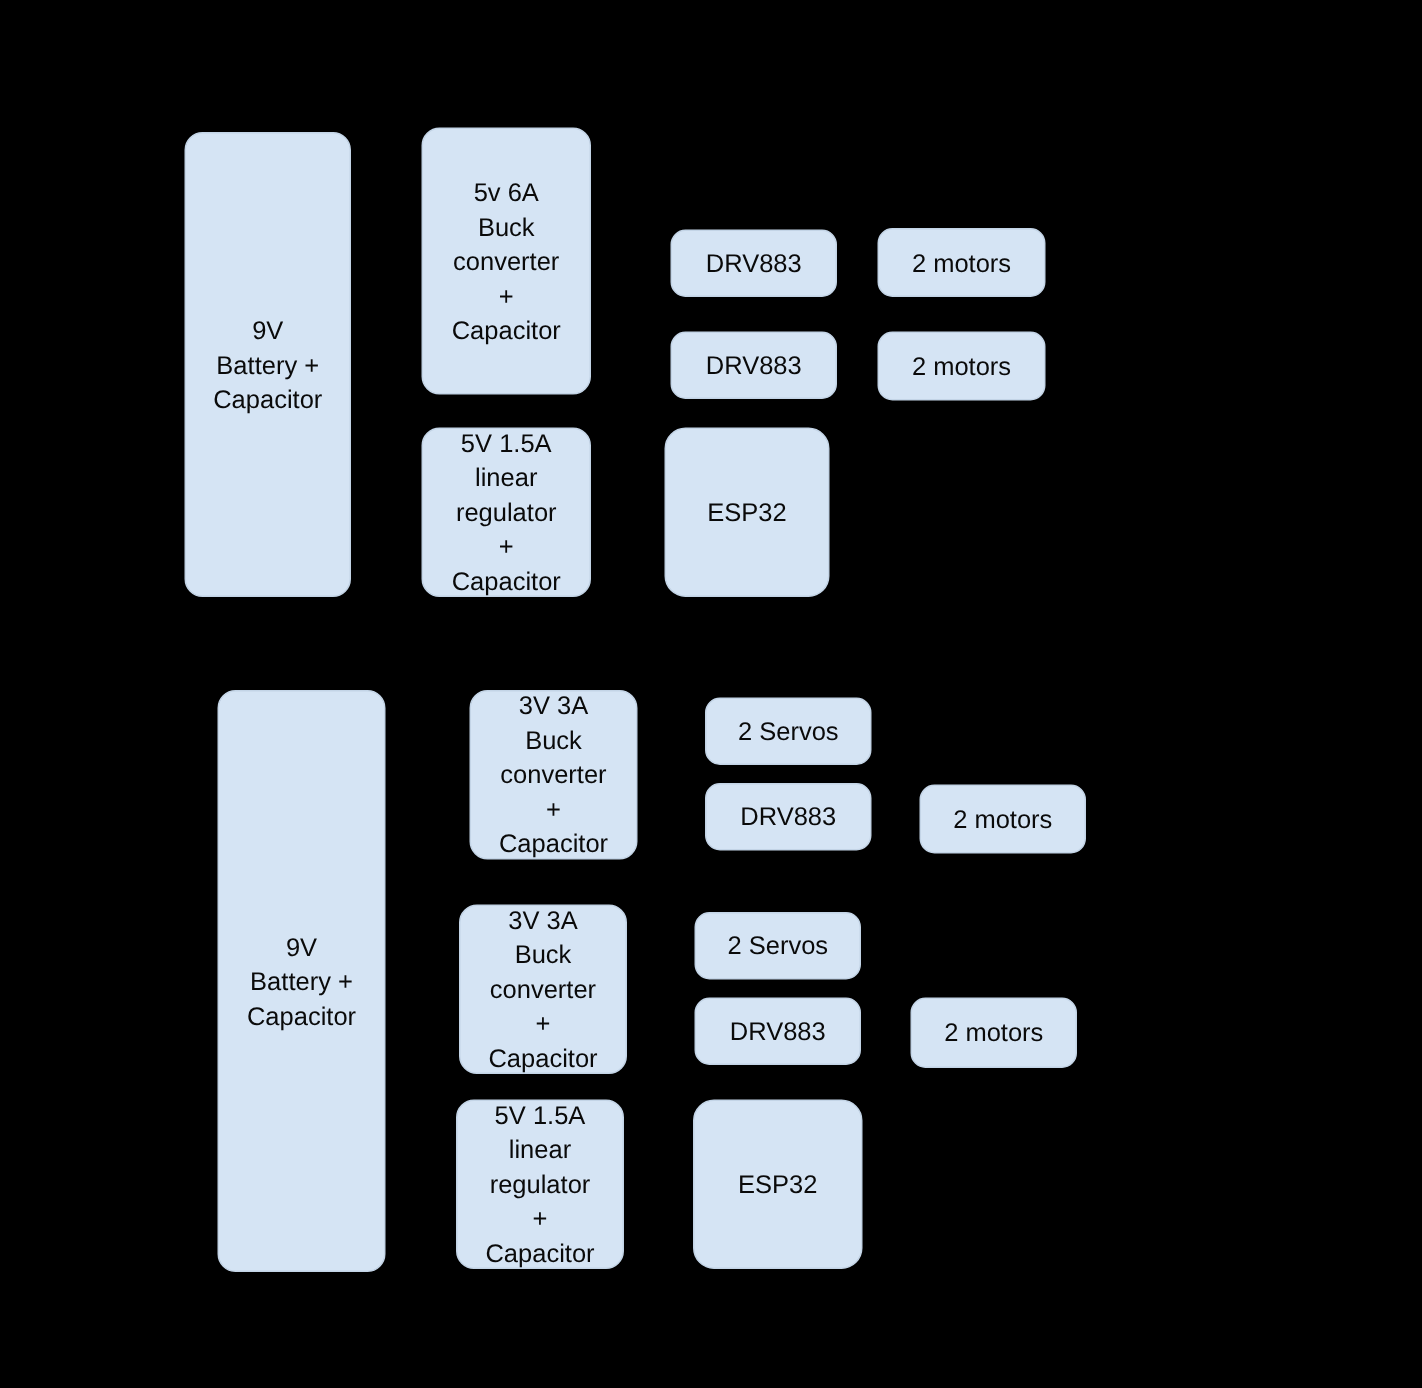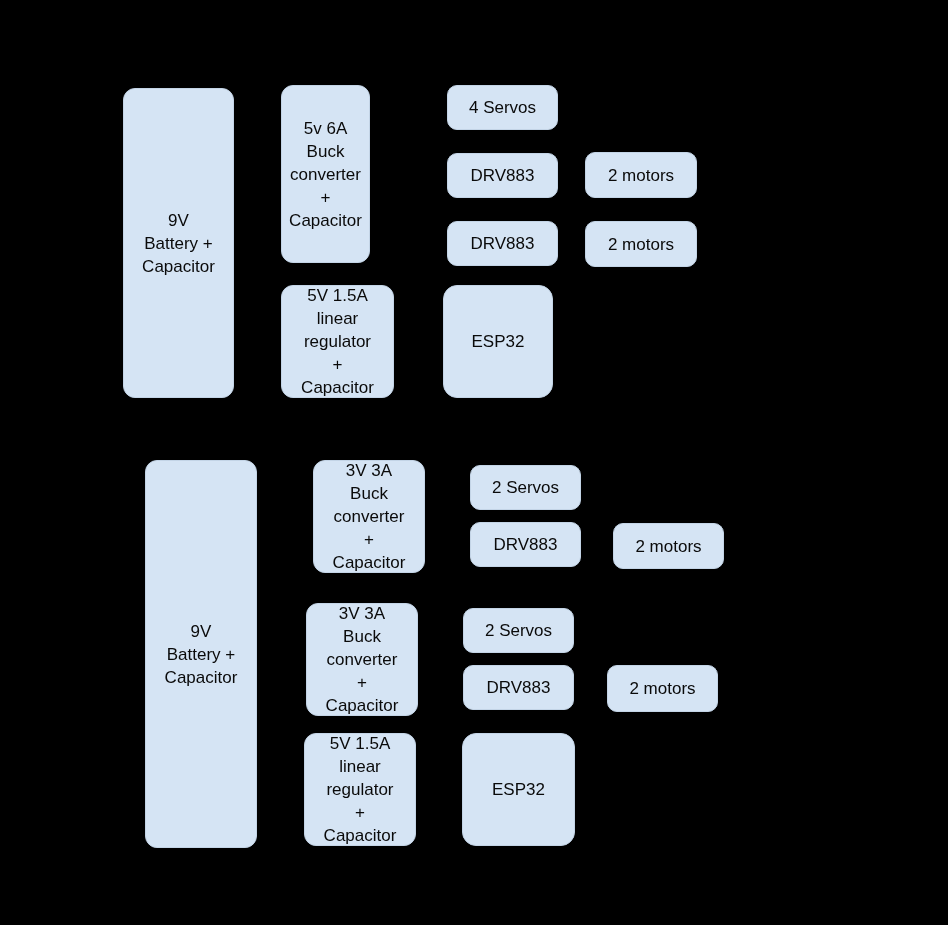--- a/index.html
+++ b/index.html
@@ -39,31 +39,30 @@
   }
 </style>
 </head>
 <body>
 
 <div id="canvas" style="background: rgb(0, 0, 0);">
     <div style="position: absolute; left: 0px; top: 0px; width: 100%; height: 100%;">
       <div class="node" style="left: 123px; top: 88px; width: 111px; height: 310px; border-radius: 12px; background: rgb(213, 228, 244); border-color: rgb(195, 212, 230); color: rgb(10, 10, 10);"><span class="label">9V
 Battery +
 Capacitor</span></div>
-      <div class="node" style="left: 281px; top: 85px; width: 89px; height: 178px; border-radius: 12px; background: rgb(213, 228, 244); border-color: rgb(195, 212, 230); color: rgb(10, 10, 10);"><span class="label">5v 6A
+      <div class="node" style="left: 281px; top: 85px; width: 113px; height: 178px; border-radius: 12px; background: rgb(213, 228, 244); border-color: rgb(195, 212, 230); color: rgb(10, 10, 10);"><span class="label">5v 6A
 Buck
 converter
 +
 Capacitor</span></div>
       <div class="node" style="left: 281px; top: 285px; width: 113px; height: 113px; border-radius: 12px; background: rgb(213, 228, 244); border-color: rgb(195, 212, 230); color: rgb(10, 10, 10);"><span class="label">5V 1.5A
 linear
 regulator
 +
 Capacitor</span></div>
-      <div class="node" style="left: 447px; top: 85px; width: 111px; height: 45px; border-radius: 10px; background: rgb(213, 228, 244); border-color: rgb(195, 212, 230); color: rgb(10, 10, 10);"><span class="label">4 Servos</span></div>
       <div class="node" style="left: 447px; top: 153px; width: 111px; height: 45px; border-radius: 10px; background: rgb(213, 228, 244); border-color: rgb(195, 212, 230); color: rgb(10, 10, 10);"><span class="label">DRV883</span></div>
       <div class="node" style="left: 585px; top: 152px; width: 112px; height: 46px; border-radius: 10px; background: rgb(213, 228, 244); border-color: rgb(195, 212, 230); color: rgb(10, 10, 10);"><span class="label">2 motors</span></div>
       <div class="node" style="left: 447px; top: 221px; width: 111px; height: 45px; border-radius: 10px; background: rgb(213, 228, 244); border-color: rgb(195, 212, 230); color: rgb(10, 10, 10);"><span class="label">DRV883</span></div>
       <div class="node" style="left: 585px; top: 221px; width: 112px; height: 46px; border-radius: 10px; background: rgb(213, 228, 244); border-color: rgb(195, 212, 230); color: rgb(10, 10, 10);"><span class="label">2 motors</span></div>
       <div class="node" style="left: 443px; top: 285px; width: 110px; height: 113px; border-radius: 14px; background: rgb(213, 228, 244); border-color: rgb(195, 212, 230); color: rgb(10, 10, 10);"><span class="label">ESP32</span></div>
     </div>
     <div style="position: absolute; left: 0px; top: 0px; width: 100%; height: 100%;">
       <div class="node" style="left: 145px; top: 460px; width: 112px; height: 388px; border-radius: 12px; background: rgb(213, 228, 244); border-color: rgb(195, 212, 230); color: rgb(10, 10, 10);"><span class="label">9V
 Battery +
 Capacitor</span></div>

